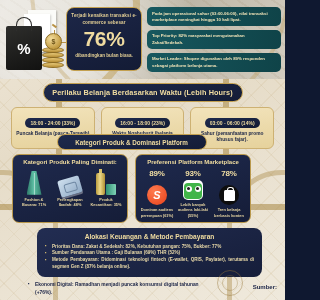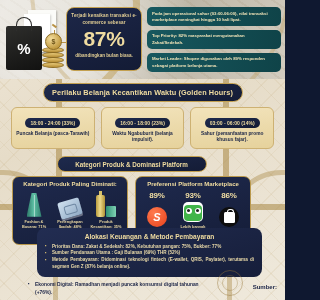--- a/index.html
+++ b/index.html
@@ -158,21 +158,21 @@
     background: linear-gradient(170deg,#1e2a4d,#121a33);
     color: #f0dca0; font-size: 5px; font-weight: bold;
     border-radius: 7px; padding: 2px 5px; margin-bottom: 2.5px;
     white-space: nowrap;
   }
   .gh-desc {
     color: #1b2547; font-size: 4.8px; font-weight: bold; line-height: 1.45;
   }
 
   
-  .cat-wrap { position: absolute; left: 0; top: 156px; width: 263px; height: 80px; }
+  .cat-wrap { position: absolute; left: 0; top: 134px; width: 263px; height: 80px; }
   .cat-hdr {
     margin: 0 auto; width: 150px;
     background: linear-gradient(170deg,#1e2a4d,#141c36);
     border: 1px solid #c3a050; border-radius: 10px;
     color: #f0dca0; font-size: 6.3px; font-weight: bold;
     text-align: center; padding: 3.5px 4px;
   }
   .cat-row { display: flex; gap: 7px; padding: 4px 12px 0; }
   .panel {
     flex: 1; background: linear-gradient(160deg,#1f2a4e,#151d38);
@@ -341,33 +341,33 @@
       <div class="coin" style="top:20px"></div>
       <div class="coin" style="top:15px"></div>
       <div class="coin" style="top:10px"></div>
       <div class="coin" style="top:5px"></div>
       <div class="coin-top">$</div>
     </div>
   </div>
 
   <div class="card76">
     <div class="c76-top">Terjadi kenaikan transaksi e-commerce sebesar</div>
-    <div class="c76-big">87%</div>
+    <div class="c76-big">76%</div>
     <div class="c76-bot">dibandingkan bulan biasa.</div>
   </div>
 
   <div class="pills">
     <div class="pill">Pada jam operasional sahur (03:00-06:00), nilai transaksi marketplace meningkat hingga 10 kali lipat.</div>
     <div class="pill">Top Priority: 82% masyarakat mengutamakan Zakat/Sedekah.</div>
     <div class="pill">Market Leader: Shopee digunakan oleh 89% responden sebagai platform belanja utama.</div>
   </div>
 </div>
 
 <div class="gh-wrap">
-  <div class="hdr-pill">Perilaku Belanja Kecantikan Waktu (Golden Hours)</div>
+  <div class="hdr-pill">Perilaku Belanja Berdasarkan Waktu (Lebih Hours)</div>
   <div class="gh-row">
     <div class="gh-card">
       <div class="gh-time">18:00 - 24:00 (33%)</div>
       <div class="gh-desc">Puncak Belanja (pasca-Tarawih)</div>
     </div>
     <div class="gh-card">
       <div class="gh-time">16:00 - 18:00 (23%)</div>
       <div class="gh-desc">Waktu Ngabuburit (belanja impulsif).</div>
     </div>
     <div class="gh-card">
@@ -406,21 +406,21 @@
           <div class="item-cap">Produk Kecantikan: 35%</div>
         </div>
       </div>
     </div>
 
     <div class="panel">
       <div class="panel-title">Preferensi Platform Marketplace</div>
       <div class="pct-row">
         <div class="pct">89%</div>
         <div class="pct">93%</div>
-        <div class="pct">86%</div>
+        <div class="pct">78%</div>
       </div>
       <div class="items">
         <div class="item">
           <div class="logo-circ lg-shopee">
             <span>S</span>
           </div>
           <div class="item-cap">Dominan audiens perempuan (61%)</div>
         </div>
         <div class="item">
           <div class="logo-circ lg-toko">

